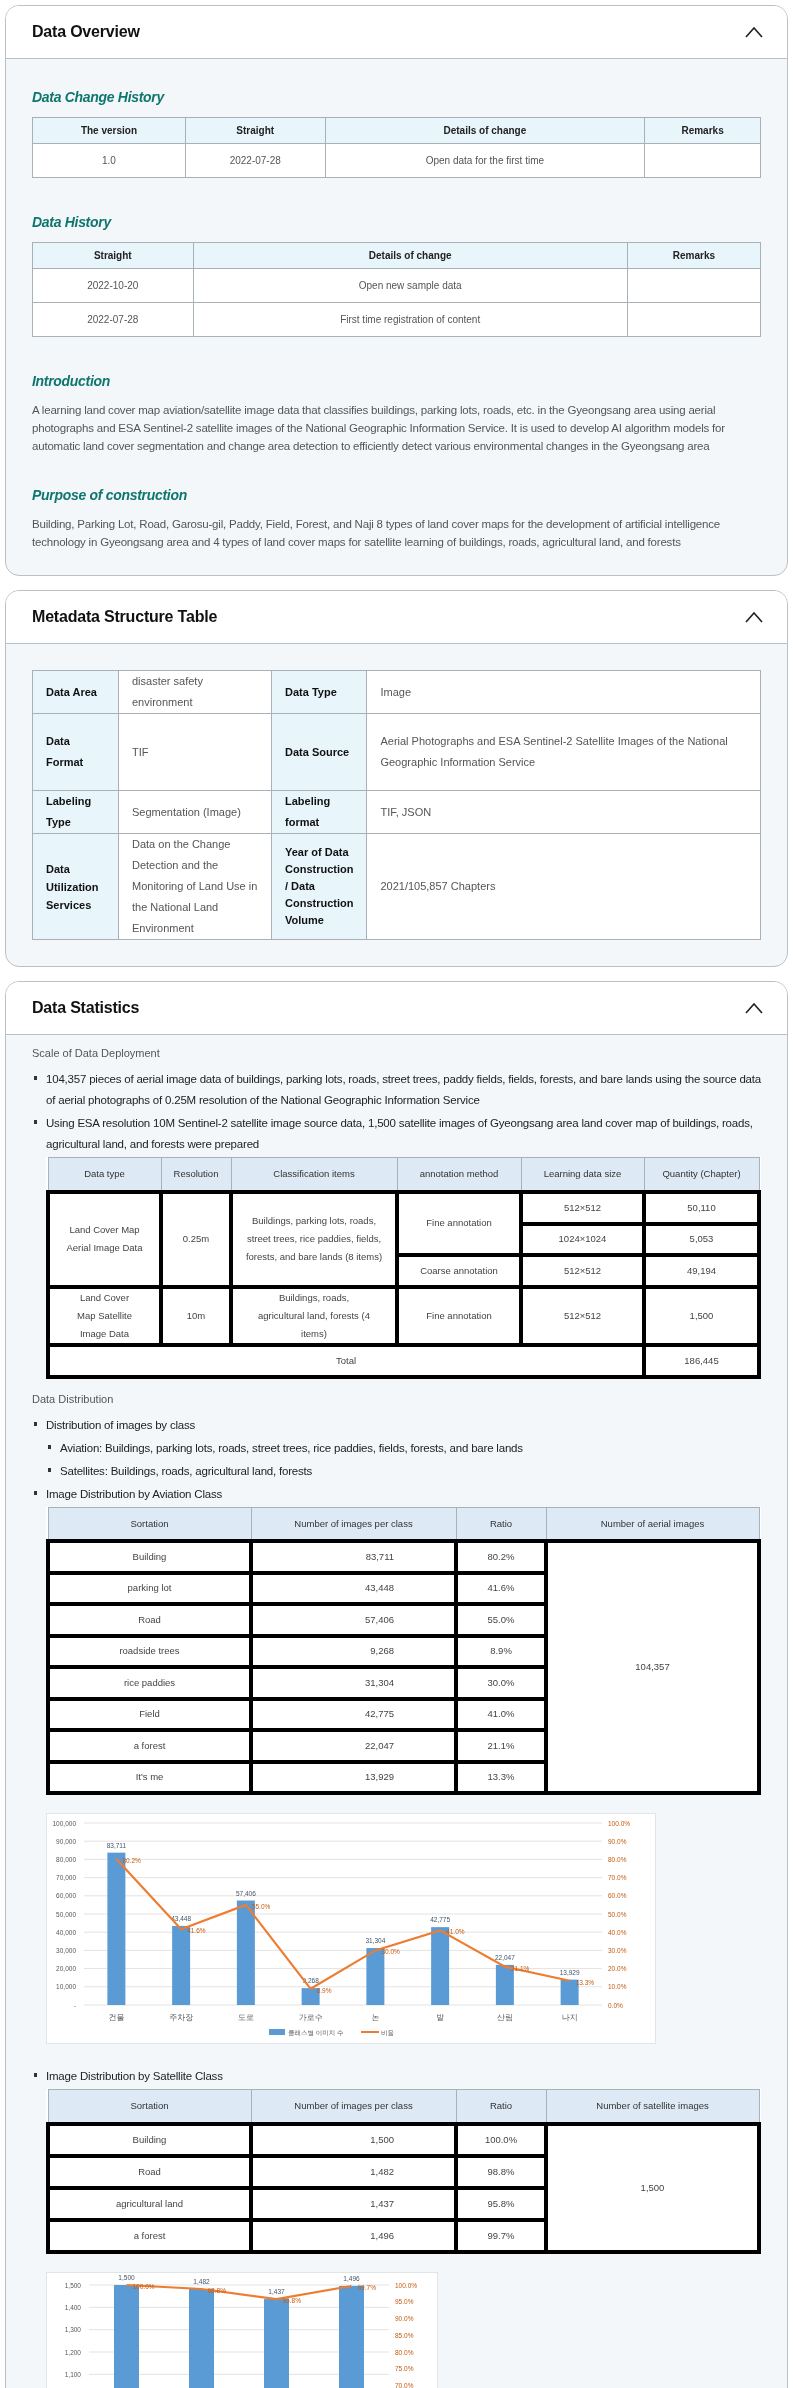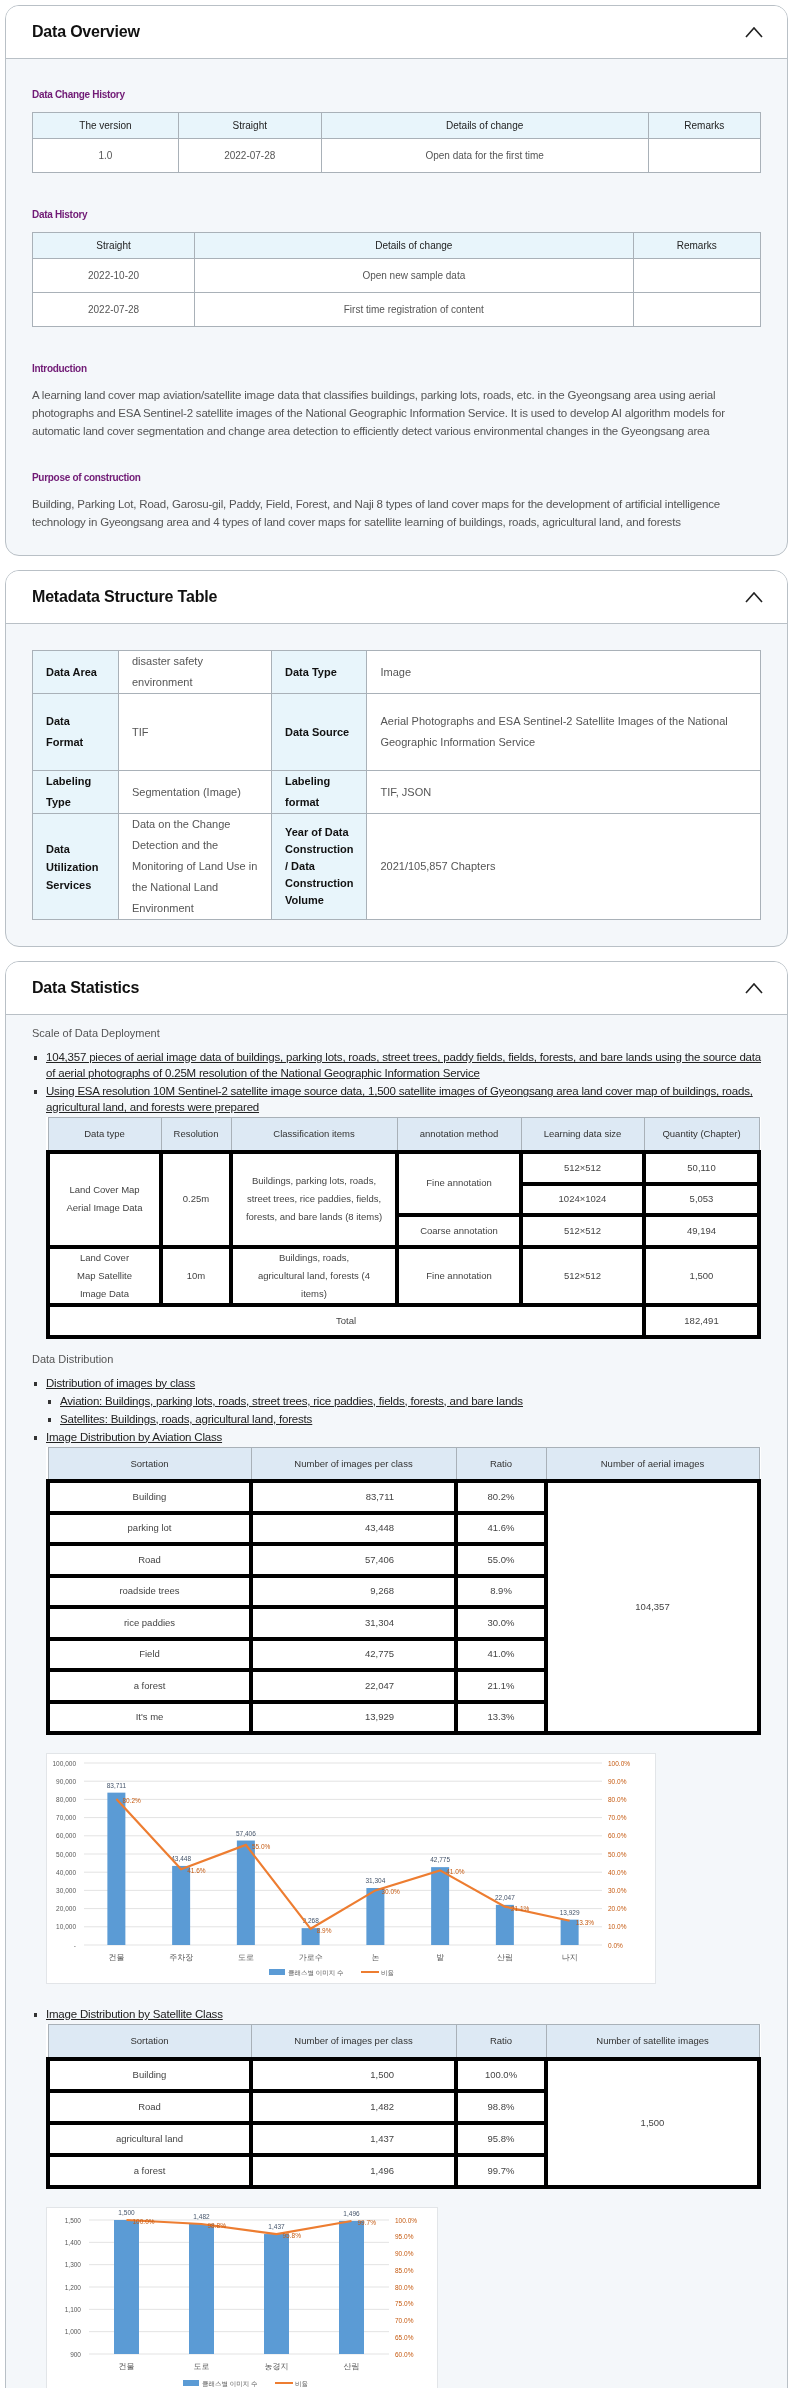--- a/index.html
+++ b/index.html
@@ -3,34 +3,34 @@
   <meta charset="utf-8">
   <style>
     * { box-sizing: border-box; margin: 0; padding: 0; }
     html, body { width: 793px; background: #ffffff; }
     body { font-family: "Liberation Sans", sans-serif; color: #222; padding: 5px 5px 8px 5px; }
     .card { border: 1px solid #b9c0c6; border-radius: 14px; background: #f4f7fa; overflow: hidden; margin-bottom: 14px; }
     .card-header { height: 53px; background: #fff; border-bottom: 1px solid #b9c0c6; display: flex; align-items: center; justify-content: space-between; padding: 0 21px 0 26px; }
     .card-title { font-size: 16px; font-weight: bold; color: #111; letter-spacing: -0.2px; }
     .chev { width: 24px; height: 24px; display: flex; align-items: center; justify-content: center; cursor: pointer; }
     .card-body { padding: 22px 26px 24px 26px; }
-    h3.sec { font-size: 10px; font-weight: bold; color: #701a75; margin: 6px 0 12px 0; letter-spacing: -0.3px; }
+    h3.sec { font-size: 14px; font-weight: bold; color: #0f766e; margin: 6px 0 12px 0; letter-spacing: -0.3px; font-style: italic; }
     .sec-gap { height: 30px; }
     p.para { font-size: 11.5px; color: #555; line-height: 18px; letter-spacing: -0.2px; }
     table { border-collapse: collapse; width: 100%; background: #fff; }
-    table.ov th { background: #e8f5fb; font-size: 10px; font-weight: normal; color: #222; height: 26px; border: 1px solid #a9b1b8; }
+    table.ov th { background: #e8f5fb; font-size: 10px; font-weight: bold; color: #222; height: 26px; border: 1px solid #a9b1b8; }
     table.ov td { font-size: 10px; color: #555; height: 34px; border: 1px solid #a9b1b8; text-align: center; }
     table.meta td { border: 1px solid #a9b1b8; font-size: 11px; padding: 0 13px; line-height: 21px; }
     table.meta td.lbl { background: #e8f5fb; font-weight: bold; color: #111; width: 86px; }
     table.meta td.val { color: #555; }
     table.st th { background: #dde9f4; font-size: 9.5px; font-weight: normal; color: #333; height: 34px; border: 1px solid #a9b1b8; }
     table.st td { font-size: 9.5px; color: #444; border: 4px solid #000000; text-align: center; line-height: 18px; }
     .subhead { font-size: 11px; color: #555; margin: 2px 0 10px 0; }
     ul.bl { list-style: none; }
-    ul.bl li { font-size: 11.5px; color: #222; line-height: 16px; position: relative; padding-left: 14px; margin-bottom: 2px; letter-spacing: -0.2px; text-decoration: underline; }
+    ul.bl li { font-size: 11.5px; color: #222; line-height: 21px; position: relative; padding-left: 14px; margin-bottom: 2px; letter-spacing: -0.2px; }
     ul.bl li::before { content: ""; position: absolute; left: 2px; top: 7px; width: 3px; height: 4px; background: #333; }
     ul.bl ul.bl { margin-top: 2px; }
     .chart-box { background: #fff; border: 1px solid #e2e5e8; margin: 18px 0 0 14px; }
     .chart-box svg text { font-family: "Liberation Sans", sans-serif; }
   </style>
 </head>
 <body>
 
 <section class="card">
   <div class="card-header">
@@ -200,21 +200,21 @@
           <tr style="height:49px;">
             <td style="padding:0 20px;">Land Cover Map Satellite Image Data</td>
             <td>10m</td>
             <td style="padding:0 22px;">Buildings, roads, agricultural land, forests (4 items)</td>
             <td>Fine annotation</td>
             <td>512×512</td>
             <td>1,500</td>
           </tr>
           <tr style="height:32px;">
             <td colspan="5">Total</td>
-            <td>182,491</td>
+            <td>186,445</td>
           </tr>
         </tbody>
       </table>
     </div>
 
     <div class="subhead" style="margin-top:14px;">Data Distribution</div>
     <ul class="bl">
       <li>
         <span>Distribution of images by class</span>
         <ul class="bl">

